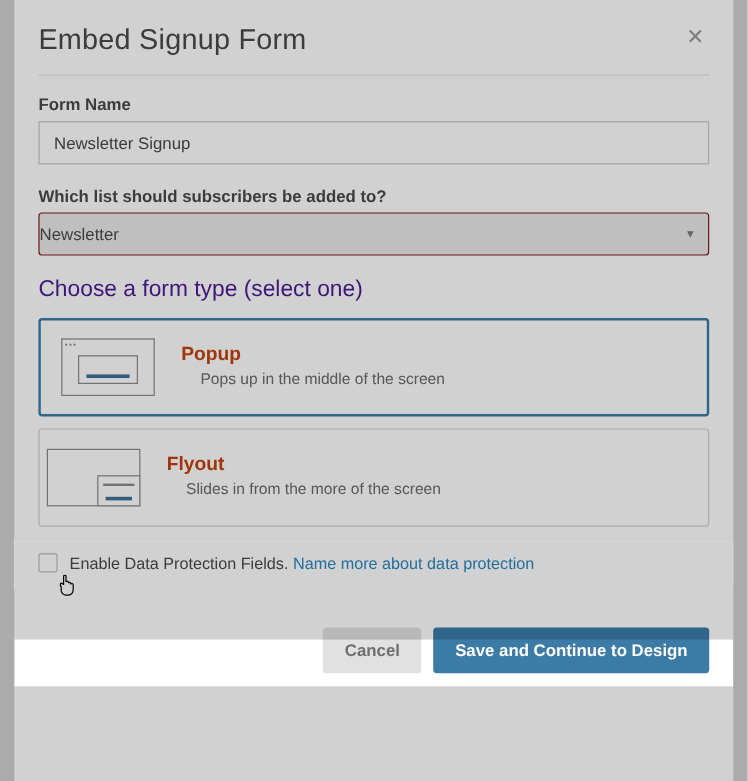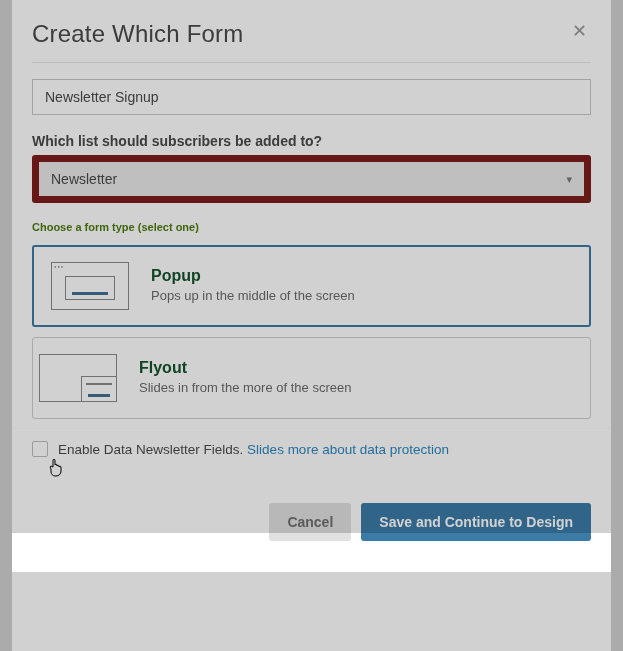--- a/index.html
+++ b/index.html
@@ -60,39 +60,39 @@
     padding: 9px 12px;
     font-size: 14px;
     color: #4a4a4a;
     outline: none;
   }
   .field-group { margin-bottom: 18px; }
   .select-wrap {
     position: relative;
     width: 100%;
     background: #e9e9e9;
-    border: 7px solid #7f1d1d;
+    border: 1px solid #7f1d1d;
     border-radius: 3px;
-    padding: 9px 12px;
+    padding: 9px 0;
     font-size: 14px;
     color: #4a4a4a;
     cursor: pointer;
   }
   .select-caret {
     position: absolute;
     right: 12px;
     top: 50%;
     transform: translateY(-50%);
     color: #7a7a7a;
     font-size: 11px;
   }
   .section-heading {
-    font-size: 11px;
-    font-weight: 700;
-    color: #4d7c0f;
+    font-size: 19px;
+    font-weight: 400;
+    color: #4c1d95;
     margin-bottom: 12px;
   }
   .form-type-card {
     display: flex;
     align-items: center;
     border: 1px solid #d0d0d0;
     border-radius: 3px;
     padding: 16px 6px;
     margin-bottom: 10px;
     cursor: pointer;
@@ -138,27 +138,28 @@
     position:absolute;
     right:0; bottom:0;
     width: 36px; height: 26px;
     border:1px solid #8a8a8a;
     background:#fff;
   }
   .card-text { flex: 1; }
   .card-title {
     font-size: 16px;
     font-weight: 600;
-    color: #14532d;
+    color: #c2410c;
     margin-bottom: 2px;
   }
   .card-desc {
     font-size: 13px;
     color: #6b6b6b;
     line-height: 1.35;
+    margin-left: 16px;
   }
   .dp-row {
     margin: 0 -20px;
     padding: 12px 20px 14px 20px;
     background: #ffffff;
     display: flex;
     align-items: center;
     gap: 10px;
     position: relative;
     box-shadow: 0 -1px 0 rgba(0,0,0,0.02);
@@ -229,25 +230,26 @@
   }
 </style>
 </head>
 <body>
 
 <div class="backdrop"></div>
 
 <div class="modal">
 
   <div class="modal-header">
-    <h1 class="modal-title">Create Which Form</h1>
+    <h1 class="modal-title">Embed Signup Form</h1>
     <span class="close-btn">✕</span>
   </div>
 
   <div class="field-group">
+    <label class="field-label">Form Name</label>
     <input class="text-input" type="text" value="Newsletter Signup" style="">
   </div>
 
   <div class="field-group">
     <label class="field-label">Which list should subscribers be added to?</label>
     <div class="select-wrap">
       <span>Newsletter</span>
       <span class="select-caret">▾</span>
     </div>
   </div>
@@ -279,22 +281,22 @@
     <div class="card-text">
       <div class="card-title">Flyout</div>
       <div class="card-desc">Slides in from the more of the screen</div>
     </div>
   </div>
 
 
   <div class="dp-row">
     <div class="checkbox"></div>
     <span class="dp-text">
-      <span>Enable Data Newsletter Fields.</span>
-      <span class="dp-link">Slides more about data protection</span>
+      <span>Enable Data Protection Fields.</span>
+      <span class="dp-link">Name more about data protection</span>
     </span>
     <span class="cursor-hand">
       <svg width="16" height="18" viewBox="0 0 16 18">
           <path d="M5 1 C5 0 7 0 7 1 L7 6 C7 5 9 5 9 6 L9 7 C9 6 11 6 11 7 L11 8 C11 7 13 7 13 8 L13 12 C13 15 11 17 8 17 L7 17 C5 17 3 15 3 13 L3 10 C2 9 2 7 3 7 L5 8 Z" fill="#fff" stroke="#000" stroke-width="1"></path>
         </svg>
     </span>
   </div>
 
   <div class="footer">
     <button class="btn btn-secondary">Cancel</button>

